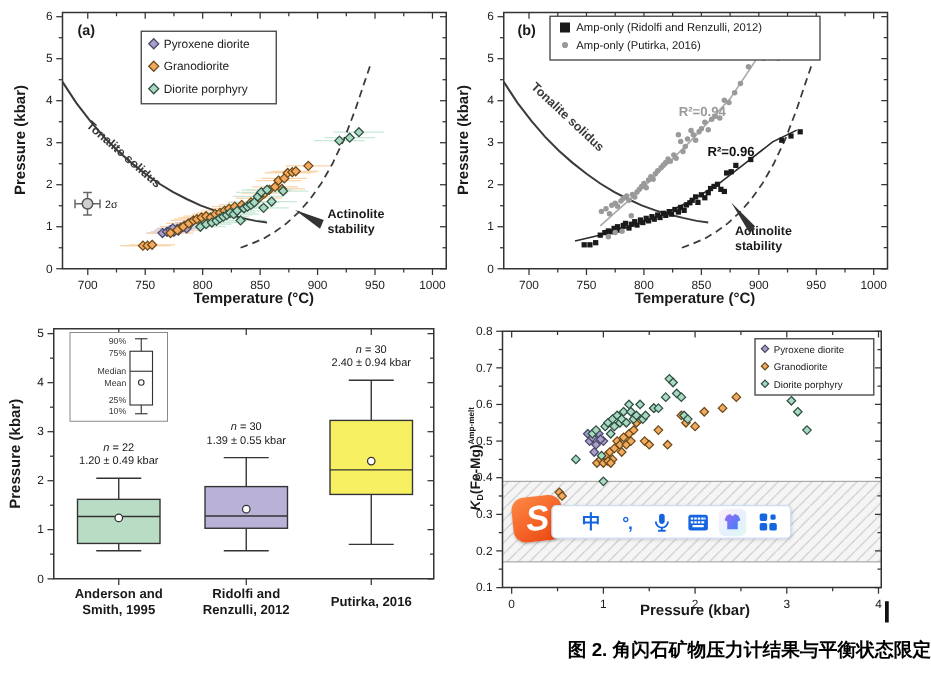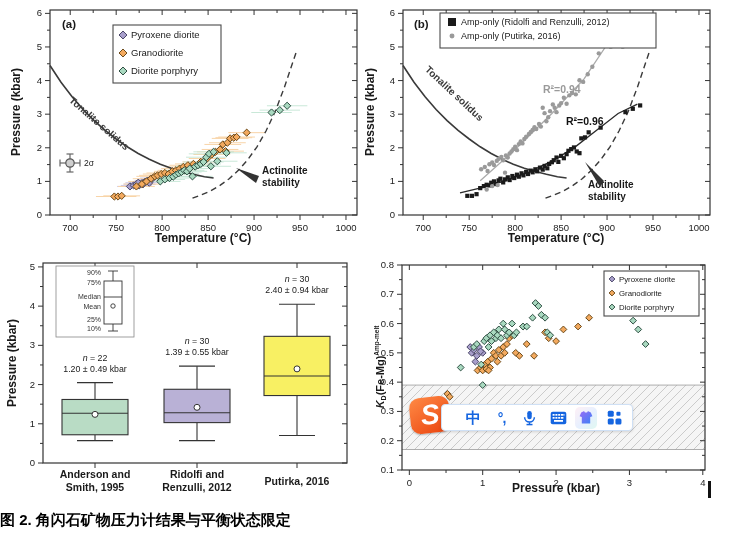--- a/index.html
+++ b/index.html
@@ -1,19 +1,19 @@
 <!DOCTYPE html>
 <html><head>
 <meta charset="utf-8">
 <style>
   html,body{margin:0;padding:0;background:#fff;}
   .stage{position:relative;width:745px;height:550px;background:#fff;overflow:hidden;
          font-family:"Liberation Sans","DejaVu Sans",sans-serif;}
   svg text{font-family:"Liberation Sans","DejaVu Sans",sans-serif;}
-  .caption{position:absolute;left:0;top:511px;width:745px;text-align:left;
+  .caption{position:absolute;left:0;top:511px;width:745px;text-align:right;
            font-size:15px;font-weight:bold;color:#000;}
   .ime{position:absolute;left:410px;top:395px;width:226px;height:42px;z-index:5;}
   .slogo{position:absolute;left:0;top:2px;width:40px;height:36px;border-radius:10px;
          background:linear-gradient(150deg,#ff8a45,#ea430e);transform:rotate(-6deg);
          display:flex;align-items:center;justify-content:center;color:#fff;
          font-weight:900;font-style:italic;font-size:28px;box-shadow:0 1px 2px rgba(0,0,0,.3);
          border:none;cursor:pointer;}
   .imebar{position:absolute;left:31px;top:9px;width:192px;height:27px;background:#fff;
           border:1px solid #cfe0f5;border-radius:4px;box-shadow:0 1px 3px rgba(0,0,0,.15);
           display:flex;align-items:center;justify-content:space-evenly;padding-left:14px;box-sizing:border-box;}

